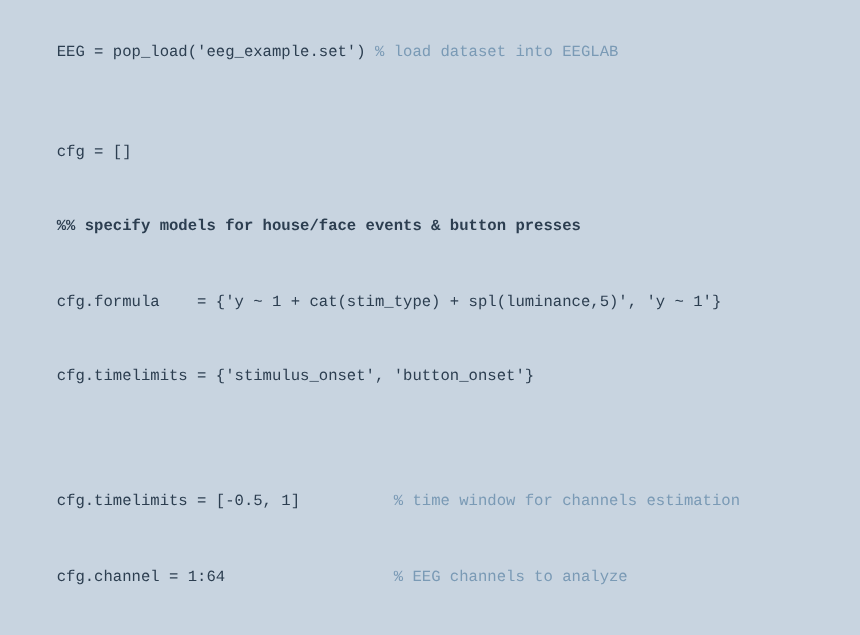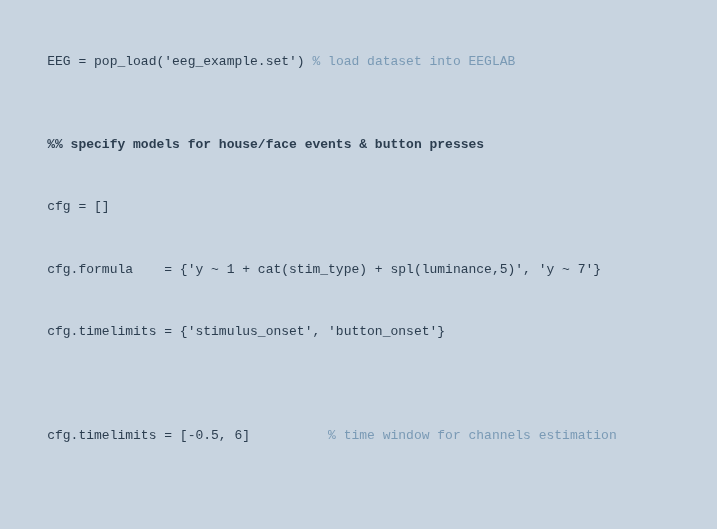--- a/index.html
+++ b/index.html
@@ -8,21 +8,21 @@
       height: 529px;
       background-color: #c8d4e0;
       font-family: 'Courier New', Courier, monospace;
       font-size: 13px;
       overflow: hidden;
     }
     .code-container {
       width: 717px;
       height: 529px;
       background-color: #c8d4e0;
-      padding: 31px 16px;
+      padding: 13px 16px;
       line-height: 1.6;
     }
     .code-line {
       white-space: pre;
       display: block;
     }
     .code-normal {
       color: #2c3e50;
     }
     .code-comment {
@@ -42,39 +42,42 @@
 
 <div class="code-container">
 
   <span class="code-line">
     <span class="code-normal">EEG = pop_load('eeg_example.set')</span><span class="code-comment"> % load dataset into EEGLAB</span>
   </span>
 
   <span class="code-blank"></span>
 
   <span class="code-line">
+    <span class="code-normal">cfg = []</span>
+  </span>
+
+  <span class="code-line">
     <span class="code-bold-comment">%% specify models for house/face events &amp; button presses</span>
   </span>
 
   <span class="code-line">
-    <span class="code-normal">cfg = []</span>
-  </span>
-
-  <span class="code-line">
-    <span class="code-normal">cfg.formula    = {'y ~ 1 + cat(stim_type) + spl(luminance,5)', 'y ~ 7'}</span>
+    <span class="code-normal">cfg.formula    = {'y ~ 1 + cat(stim_type) + spl(luminance,5)', 'y ~ 1'}</span>
   </span>
 
   <span class="code-line">
     <span class="code-normal">cfg.timelimits = {'stimulus_onset', 'button_onset'}</span>
   </span>
 
   <span class="code-blank"></span>
 
   <span class="code-blank"></span>
 
   <span class="code-line">
-    <span class="code-normal">cfg.timelimits = [-0.5, 6]          </span><span class="code-comment">% time window for channels estimation</span>
+    <span class="code-normal">cfg.timelimits = [-0.5, 1]          </span><span class="code-comment">% time window for channels estimation</span>
   </span>
 
+  <span class="code-line">
+    <span class="code-normal">cfg.channel = 1:64                  </span><span class="code-comment">% EEG channels to analyze</span>
+  </span>
 
   <span class="code-blank"></span>
 
 </div>
 
 </body></html>

